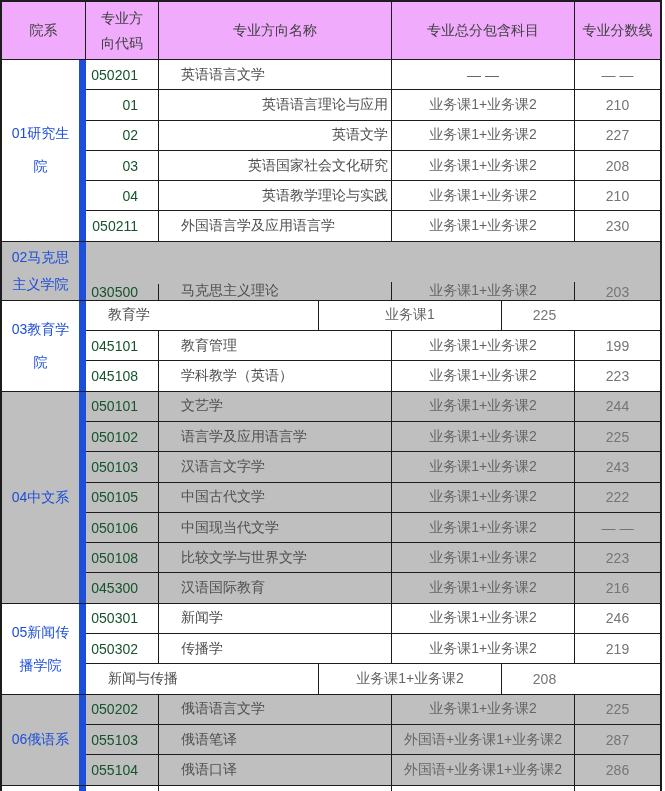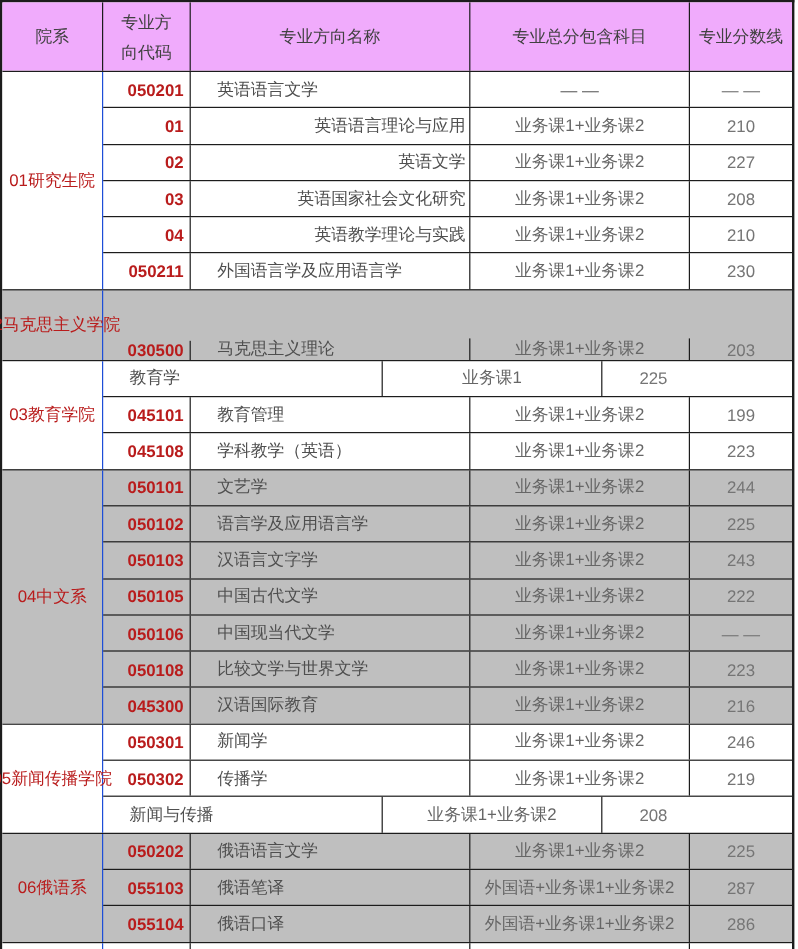--- a/index.html
+++ b/index.html
@@ -24,35 +24,35 @@
   
   .w-dept{width:84px;}
   .w-code{width:73px;}
   .w-name{width:233px;}
   .w-sub{width:183px;}
   .w-score{width:85px;border-right:none;}
   
   .section{display:flex;border-top:1px solid #1c1c1c;background:#ffffff;}
   .section.shaded{background:#bfbfbf;}
   .dept{
-    box-sizing:border-box;width:84px;border-right:1px solid #1d4ed8;
-    display:flex;flex-direction:row;align-items:center;justify-content:center;
-    color:#b91c1c;font-size:14px;
+    box-sizing:border-box;width:84px;border-right:7px solid #1d4ed8;
+    display:flex;flex-direction:column;align-items:center;justify-content:center;
+    color:#1d4ed8;font-size:14px;
   }
   .dept span{line-height:33px;white-space:nowrap;}
   .section.compact .dept span{line-height:27px;}
   .rows{display:flex;flex-direction:column;width:574px;}
   .row{display:flex;height:29.3px;}
   .row + .row{border-top:1px solid #1c1c1c;}
   .section.compact .row{height:58px;align-items:flex-end;}
   .cell{
     box-sizing:border-box;border-right:1px solid #1c1c1c;
     display:flex;align-items:center;font-size:14px;overflow:hidden;
   }
-  .c-code{width:73px;justify-content:flex-end;padding-right:5px;color:#b91c1c;font-weight:bold;}
+  .c-code{width:73px;justify-content:flex-end;padding-right:20px;color:#14532d;}
   .c-name{width:233px;color:#4f4f4f;}
   .c-name.left{justify-content:flex-start;padding-left:22px;}
   .c-name.right{justify-content:flex-end;padding-right:3px;}
   .c-sub{width:183px;justify-content:center;color:#666666;}
   .c-score{width:85px;justify-content:center;color:#757575;border-right:none;}
   
   .section.sliver{height:14px;background:#ffffff;}
   .section.sliver .row{height:14px;}
 </style>
 </head>

